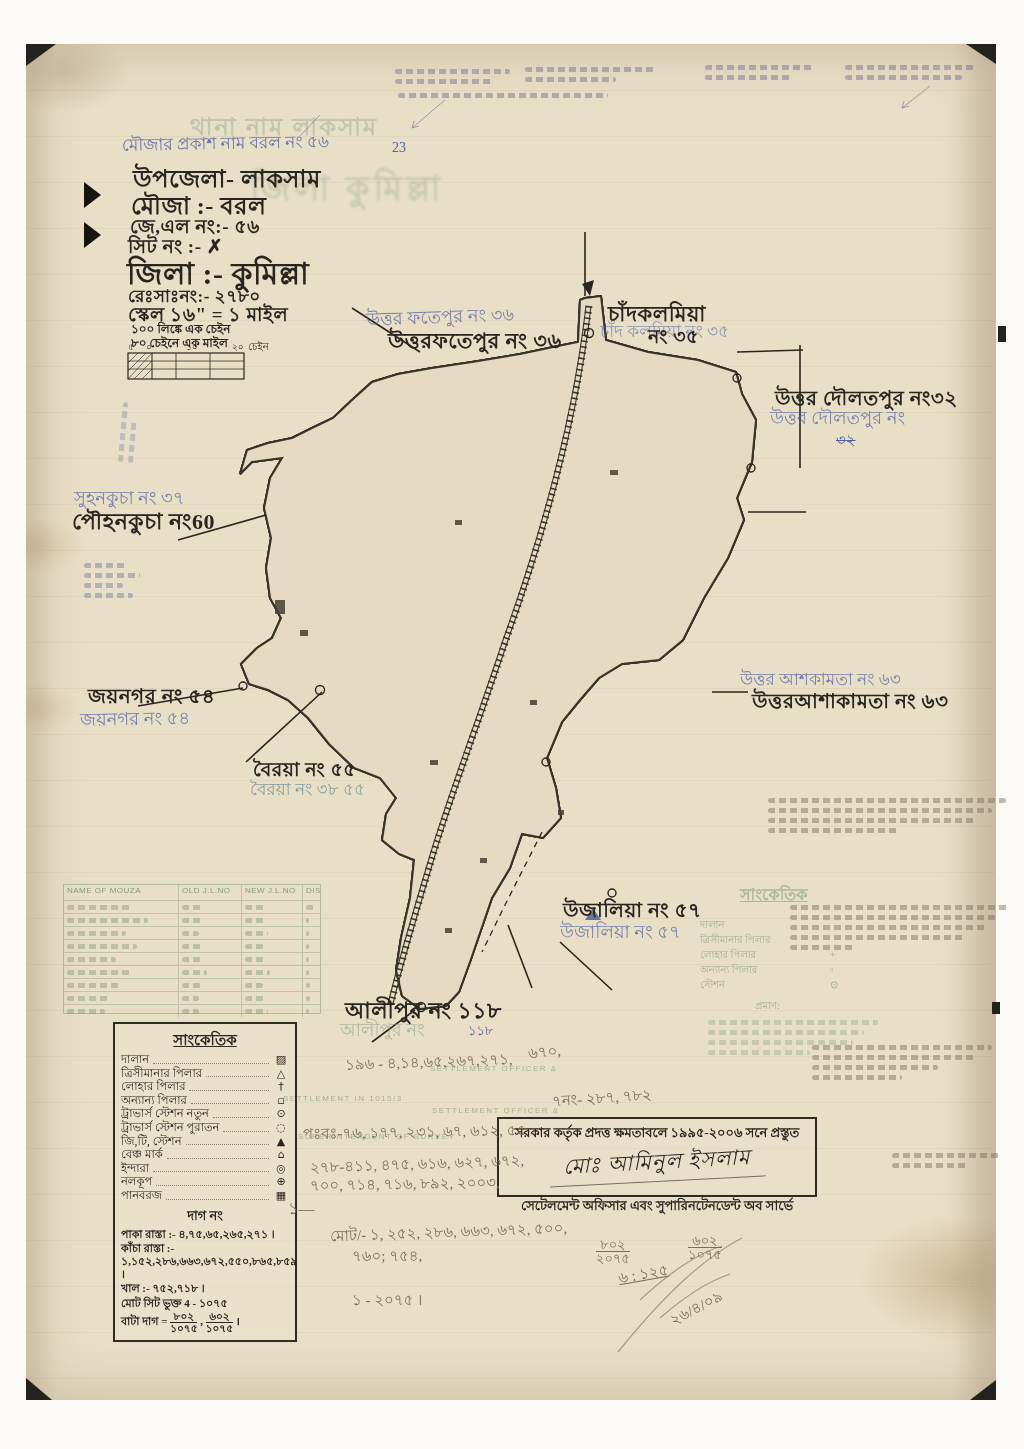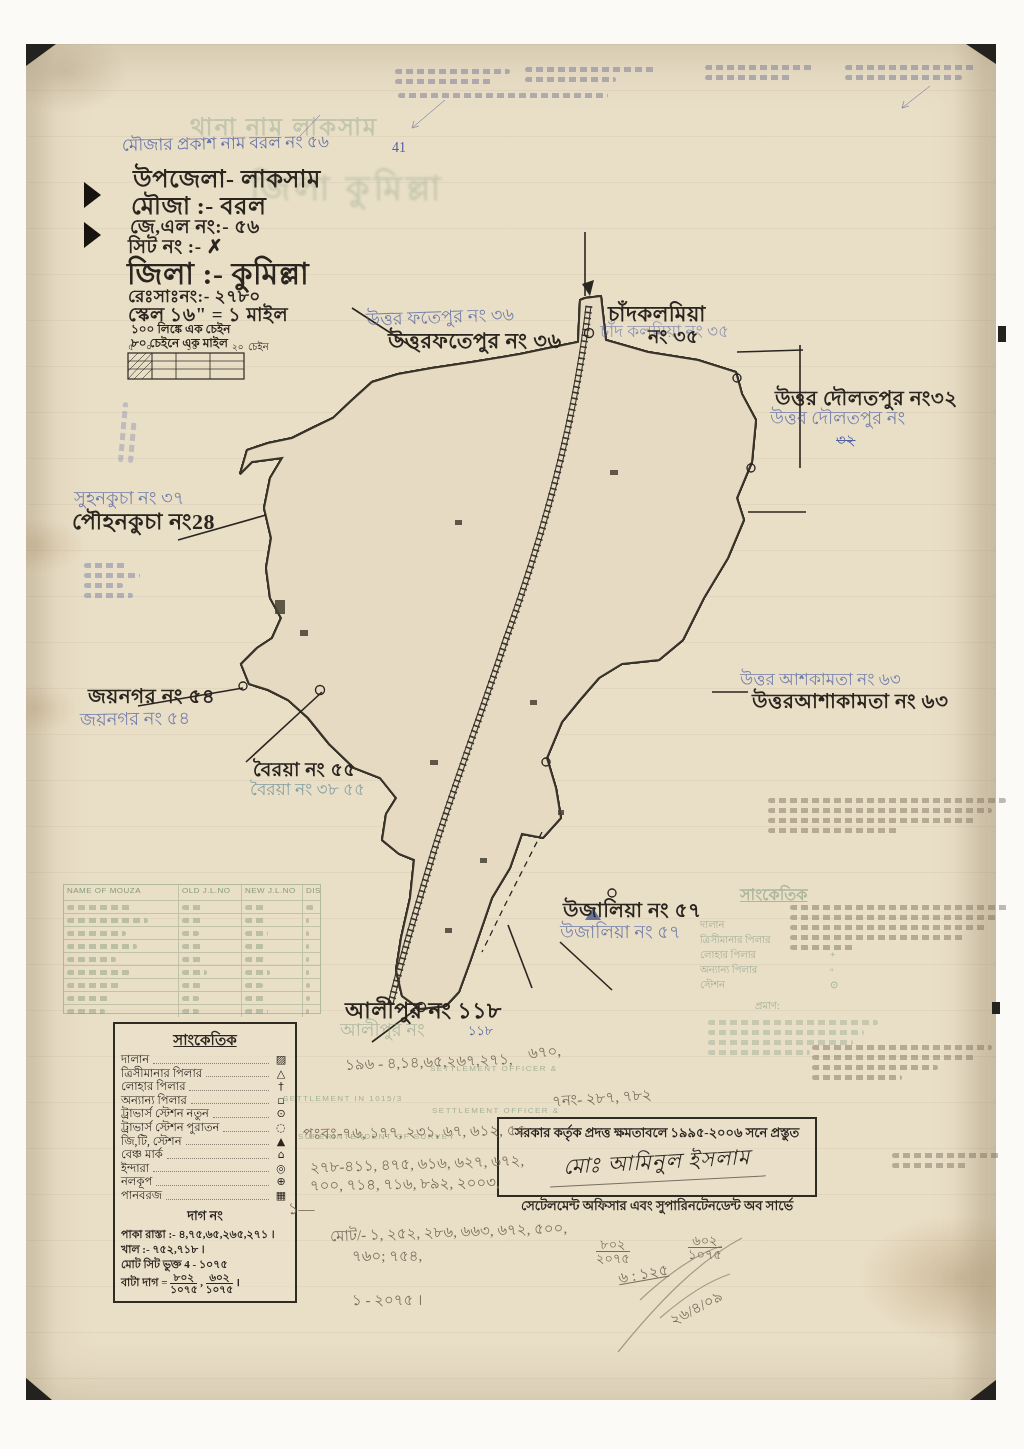--- a/index.html
+++ b/index.html
@@ -78,21 +78,21 @@
   <div class="abs" style="left:845px;top:60px;width:130px;color:#6c6f93;">
       <div class="sqg"></div>
       <div class="sqg" style="width:90%"></div>
     </div>
   <div class="abs" style="left:398px;top:88px;width:210px;color:#6c6f93;">
       <div class="sqg"></div>
     </div>
 
   <div class="abs greenghost" style="left:190px;top:108px;font-size:24px;font-weight:bold;opacity:.35;filter:blur(.6px);letter-spacing:2px;">থানা নাম লাকসাম</div>
   <div class="abs blue" style="left:122px;top:130px;font-size:17px;transform:rotate(-1deg);opacity:.85;">মৌজার প্রকাশ নাম বরল নং ৫৬</div>
-  <div class="abs blue" style="left:392px;top:140px;font-size:14px;">41</div>
+  <div class="abs blue" style="left:392px;top:140px;font-size:14px;">23</div>
   <div class="abs greenghost" style="left:250px;top:162px;font-size:34px;font-weight:bold;opacity:.28;filter:blur(.8px);letter-spacing:4px;">জিলা  কুমিল্লা</div>
 
   <div class="abs hdr ink" style="left:133px;top:160px;font-size:24px;">উপজেলা- লাকসাম</div>
   <div class="abs hdr ink" style="left:131px;top:187px;font-size:24px;">মৌজা :-  বরল</div>
   <div class="abs hdr ink" style="left:130px;top:212px;font-size:19px;">জে,এল নং:- ৫৬</div>
   <div class="abs hdr ink" style="left:128px;top:232px;font-size:19px;">সিট নং :- ✗</div>
   <div class="abs hdr ink" style="left:127px;top:250px;font-size:30px;">জিলা :-  কুমিল্লা</div>
   <div class="abs hdr ink" style="left:128px;top:283px;font-size:17px;">রেঃসাঃনং:- ২৭৮০</div>
   <div class="abs hdr ink" style="left:128px;top:300px;font-size:19px;">স্কেল ১৬" = ১ মাইল</div>
   <div class="abs ink" style="left:131px;top:320px;font-size:12px;font-weight:bold;">১০০ লিঙ্কে এক চেইন</div>
@@ -200,21 +200,21 @@
 
   <div class="abs nb ink" style="left:608px;top:298px;font-size:21px;">চাঁদকলমিয়া</div>
   <div class="abs nb-alt blue" style="left:600px;top:318px;font-size:17px;opacity:.6;">চাঁদ কলমিয়া নং ৩৫</div>
   <div class="abs nb ink" style="left:648px;top:322px;font-size:19px;">নং ৩৫</div>
 
   <div class="abs nb ink" style="left:775px;top:383px;font-size:20px;">উত্তর দৌলতপুর নং৩২</div>
   <div class="abs nb-alt blue" style="left:770px;top:404px;font-size:18px;">উত্তর দৌলতপুর নং</div>
   <div class="abs blue" style="left:836px;top:428px;font-size:15px;text-decoration:line-through;">৩২</div>
 
   <div class="abs nb-alt blue" style="left:74px;top:484px;font-size:18px;">সুহনকুচা নং ৩৭</div>
-  <div class="abs nb ink" style="left:72px;top:504px;font-size:22px;">পৌহনকুচা নং28</div>
+  <div class="abs nb ink" style="left:72px;top:504px;font-size:22px;">পৌহনকুচা নং60</div>
 
   <div class="abs nb ink" style="left:88px;top:681px;font-size:20px;">জয়নগর নং ৫৪</div>
   <div class="abs nb-alt blue" style="left:80px;top:705px;font-size:18px;transform:rotate(-1deg);">জয়নগর নং ৫৪</div>
 
   <div class="abs nb ink" style="left:253px;top:755px;font-size:19px;">বৈরয়া নং ৫৫</div>
   <div class="abs nb-alt teal" style="left:250px;top:776px;font-size:17px;opacity:.65;">বৈরয়া নং ৩৮ ৫৫</div>
 
   <div class="abs nb-alt blue" style="left:740px;top:666px;font-size:17px;">উত্তর আশকামতা নং ৬৩</div>
   <div class="abs nb ink" style="left:752px;top:686px;font-size:20px;">উত্তরআশাকামতা নং ৬৩</div>
 
@@ -469,20 +469,21 @@
         <span class="lead"></span>
         <span class="legsym">⊕</span>
       </div>
     <div class="legrow">
         <span>পানবরজ</span>
         <span class="lead"></span>
         <span class="legsym">▦</span>
       </div>
     <div style="text-align:center;font-size:13px;font-weight:bold;margin-top:3px;">দাগ নং</div>
     <div class="dagline">পাকা রাস্তা :- ৪,৭৫,৬৫,২৬৫,২৭১ ।</div>
+    <div class="dagline" style="white-space:normal;line-height:13px;">কাঁচা রাস্তা :- ১,১৫২,২৮৬,৬৬৩,৬৭২,৫৫০,৮৬৫,৮৫৯ ।</div>
     <div class="dagline">খাল :- ৭৫২,৭১৮ ।</div>
     <div class="dagline">মোট সিট ভুক্ত 4 - ১০৭৫</div>
     <div class="dagline">
       <span>বাটা দাগ  =</span>
       <span class="frac"><i>৮০২</i><i>১০৭৫</i></span> ,
       <span class="frac"><i>৬০২</i><i>১০৭৫</i></span> ।
     </div>
   </div>
 
   <div class="abs stampbox" style="left:497px;top:1117px;width:316px;height:76px;">

